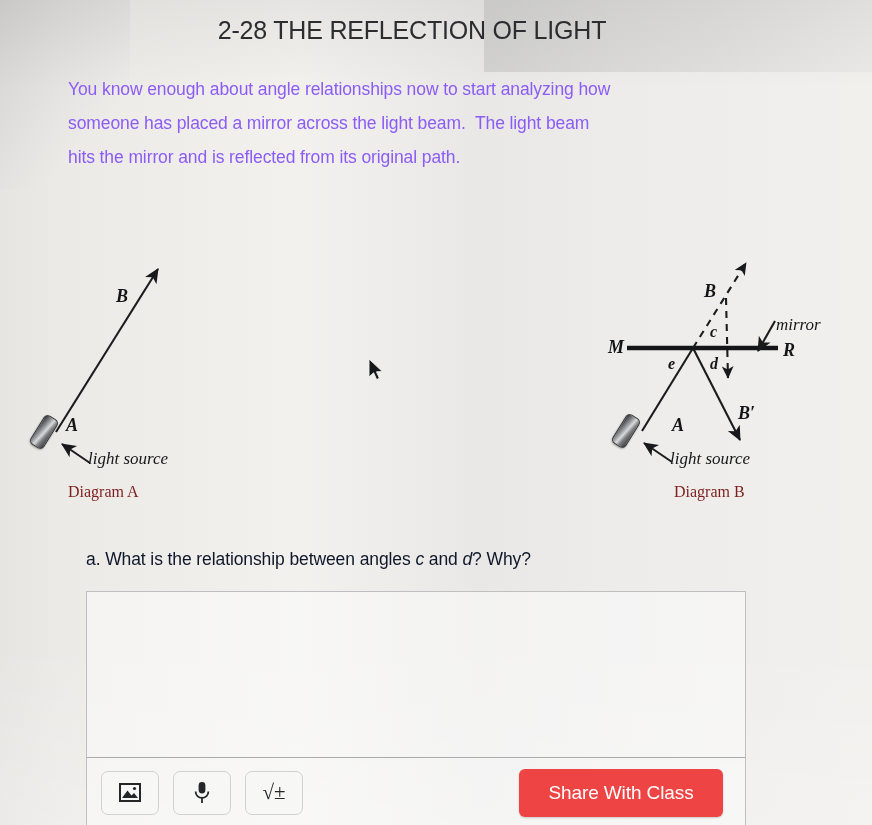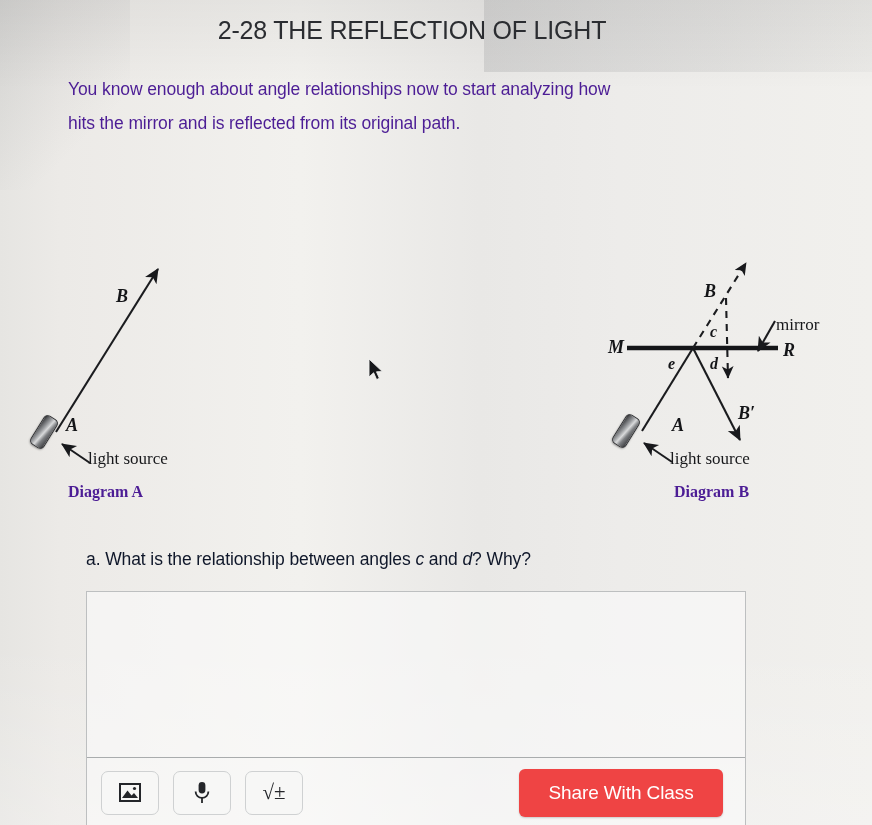--- a/index.html
+++ b/index.html
@@ -55,50 +55,51 @@
     letter-spacing: -0.2px;
     color: #2b2d31;
   }
 
   
   #intro {
     position: absolute;
     left: 68px; top: 72px; width: 700px;
     font-size: 17.5px;
     line-height: 34px;
-    color: #4c1d95;
+    color: #8b5cf6;
     letter-spacing: -0.1px;
   }
   #intro span { display: block; white-space: pre; }
 
   
   .diagram { position: absolute; }
   .dg-caption {
     position: absolute;
     font-family: "Liberation Serif", serif;
-    font-weight: bold;
+    font-weight: normal;
     font-size: 16px;
-    color: #4c1d95;
+    color: #7f1d1d;
     white-space: nowrap;
   }
   .dg-label {
     position: absolute;
     font-family: "Liberation Serif", serif;
     font-style: italic;
     font-weight: bold;
     font-size: 18px;
     color: #141518;
     white-space: nowrap;
   }
   .dg-plain {
     position: absolute;
     font-family: "Liberation Serif", serif;
     font-size: 17px;
     color: #17181b;
     white-space: nowrap;
+    font-style: italic;
   }
 
   
   .lightsource {
     position: absolute;
     width: 16px; height: 34px;
     border-radius: 5px;
     background: linear-gradient(100deg,#2f3033 0%, #9a9c9f 35%, #d9dadb 52%, #7e8083 70%, #3a3b3e 100%);
     border: 1.5px solid #2a2b2e;
     box-shadow: 0 1px 2px rgba(0,0,0,0.35);
@@ -188,20 +189,21 @@
 
 <div id="page"></div>
 <div id="shade-band"></div>
 <div id="shade-left"></div>
 <div id="shade-bottom"></div>
 
 <div id="title">2-28 THE REFLECTION OF LIGHT</div>
 
 <div id="intro">
   <span>You know enough about angle relationships now to start analyzing how</span>
+  <span>someone has placed a mirror across the light beam.  The light beam</span>
   <span>hits the mirror and is reflected from its original path.</span>
 </div>
 
 <div class="diagram" id="diagram-a" style="left:20px; top:255px; width:230px; height:250px;">
 
   <svg width="230" height="250" viewBox="0 0 230 250">
     <defs>
       <marker id="arwA" markerWidth="9" markerHeight="9" refX="6.5" refY="3.2" orient="auto" markerUnits="strokeWidth">
         <path d="M0,0 L7,3.2 L0,6.4 L1.8,3.2 Z" fill="#18191c"></path>
       </marker>

